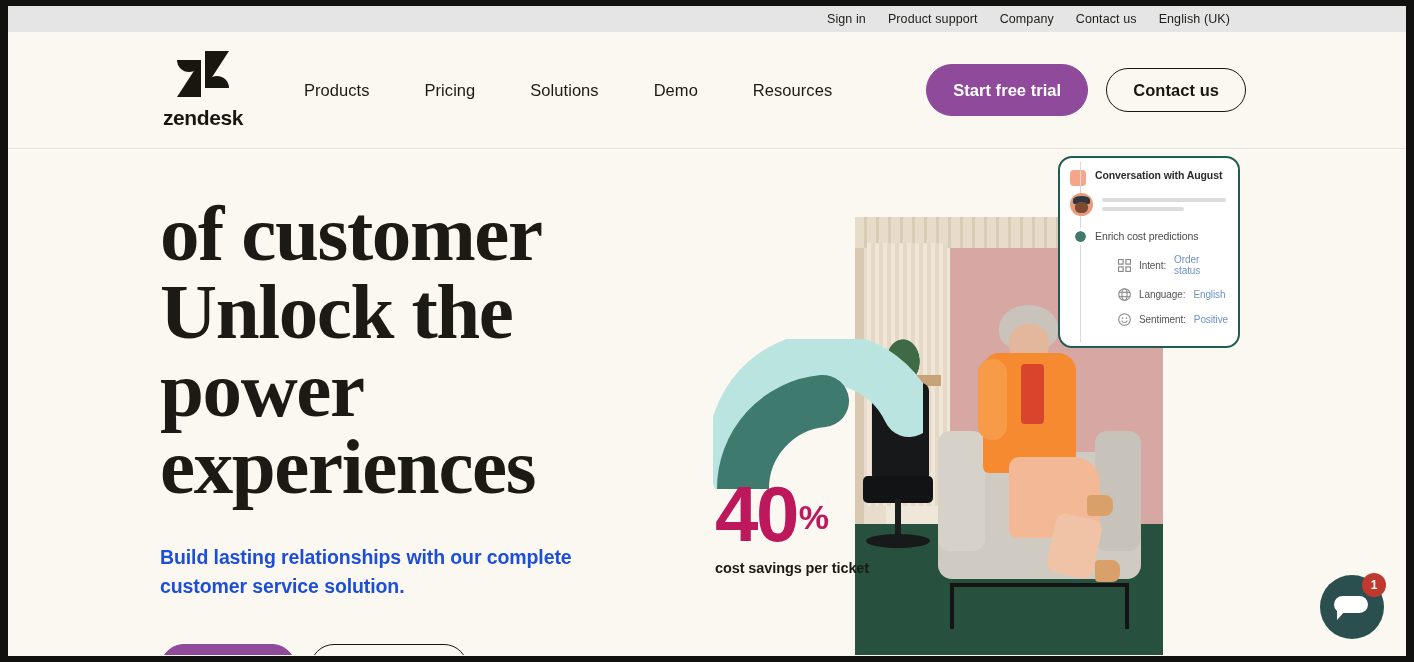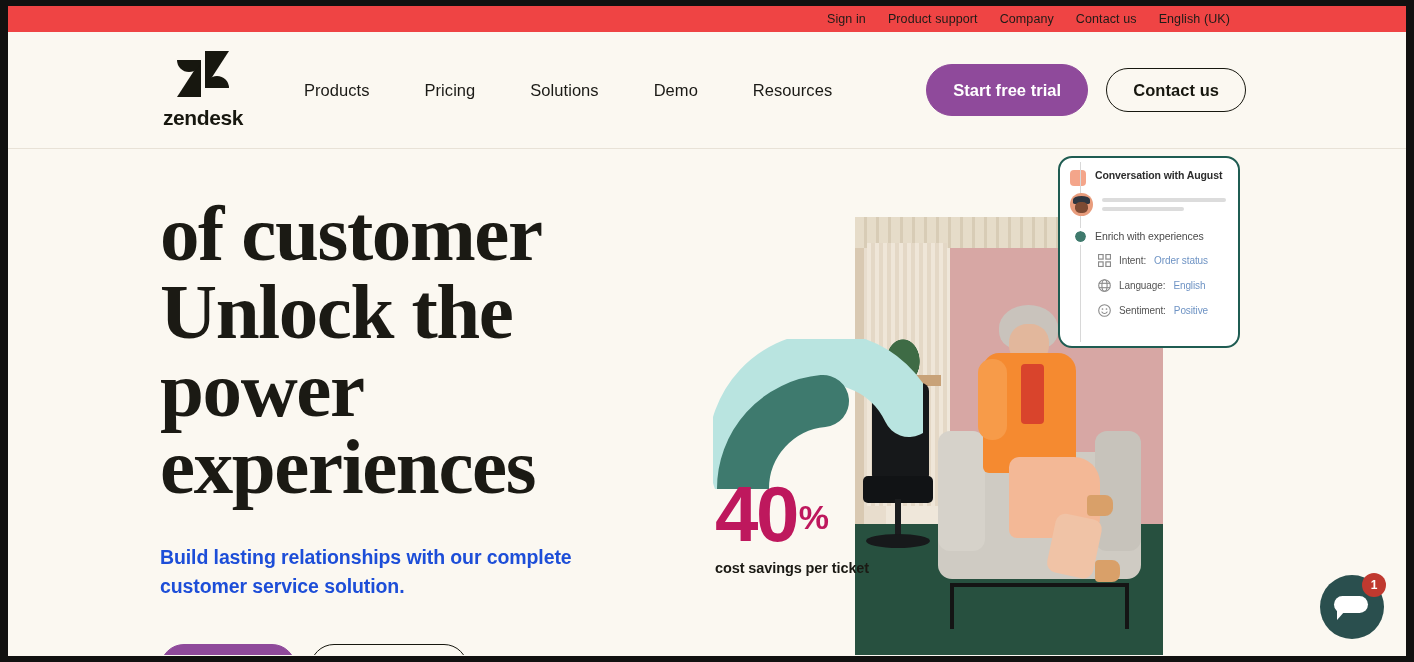--- a/index.html
+++ b/index.html
@@ -21,21 +21,21 @@
   }
 
   
   .utility-bar {
     height:26px;
     display:flex;
     justify-content:flex-end;
     align-items:center;
     gap:22px;
     padding-right:176px;
-    background:#ef4444;
+    background:#e5e5e5;
   }
   .utility-link {
     font-size:12.5px;
     color:#1F1C18;
     text-decoration:none;
     white-space:nowrap;
     letter-spacing:.1px;
   }
 
   
@@ -336,21 +336,21 @@
     width:11px; height:11px; border-radius:50%;
     background:#3F7A6D; flex:none; margin-left:5px;
     outline:3px solid #FFFFFF;
   }
   .pred-section-label {
     font-size:10.5px; color:#4A4A4A; letter-spacing:-.1px; white-space:nowrap;
   }
 
   .pred-row {
     display:flex; align-items:center; gap:8px;
-    margin-top:12px; margin-left:28px;
+    margin-top:12px; margin-left:48px;
   }
   .pred-row-icon { width:13px; height:13px; flex:none; color:#8A8A8A; }
   .pred-row-icon svg { display:block; }
   .pred-key { font-size:10px; color:#545454; letter-spacing:-.1px; }
   .pred-val { font-size:10px; color:#6E93C4; letter-spacing:-.1px; }
 
   
   .chat-launcher {
     position:absolute;
     right:22px; bottom:16px;
@@ -497,21 +497,21 @@
               <span class="fc"></span>
           </span>
           <span class="pred-lines">
             <span class="pred-line"></span>
             <span class="pred-line short"></span>
           </span>
         </div>
 
         <div class="pred-section">
           <span class="pred-dot"></span>
-          <span class="pred-section-label">Enrich with experiences</span>
+          <span class="pred-section-label">Enrich cost predictions</span>
         </div>
 
         <div class="pred-row">
           <span class="pred-row-icon">
             <svg width="13" height="13" viewBox="0 0 13 13" aria-hidden="true">
               <rect x="0.5" y="0.5" width="4.6" height="4.6" fill="none" stroke="#8A8A8A" stroke-width="1.2"></rect>
               <rect x="7.9" y="0.5" width="4.6" height="4.6" fill="none" stroke="#8A8A8A" stroke-width="1.2"></rect>
               <rect x="0.5" y="7.9" width="4.6" height="4.6" fill="none" stroke="#8A8A8A" stroke-width="1.2"></rect>
               <rect x="7.9" y="7.9" width="4.6" height="4.6" fill="none" stroke="#8A8A8A" stroke-width="1.2"></rect>
             </svg>

